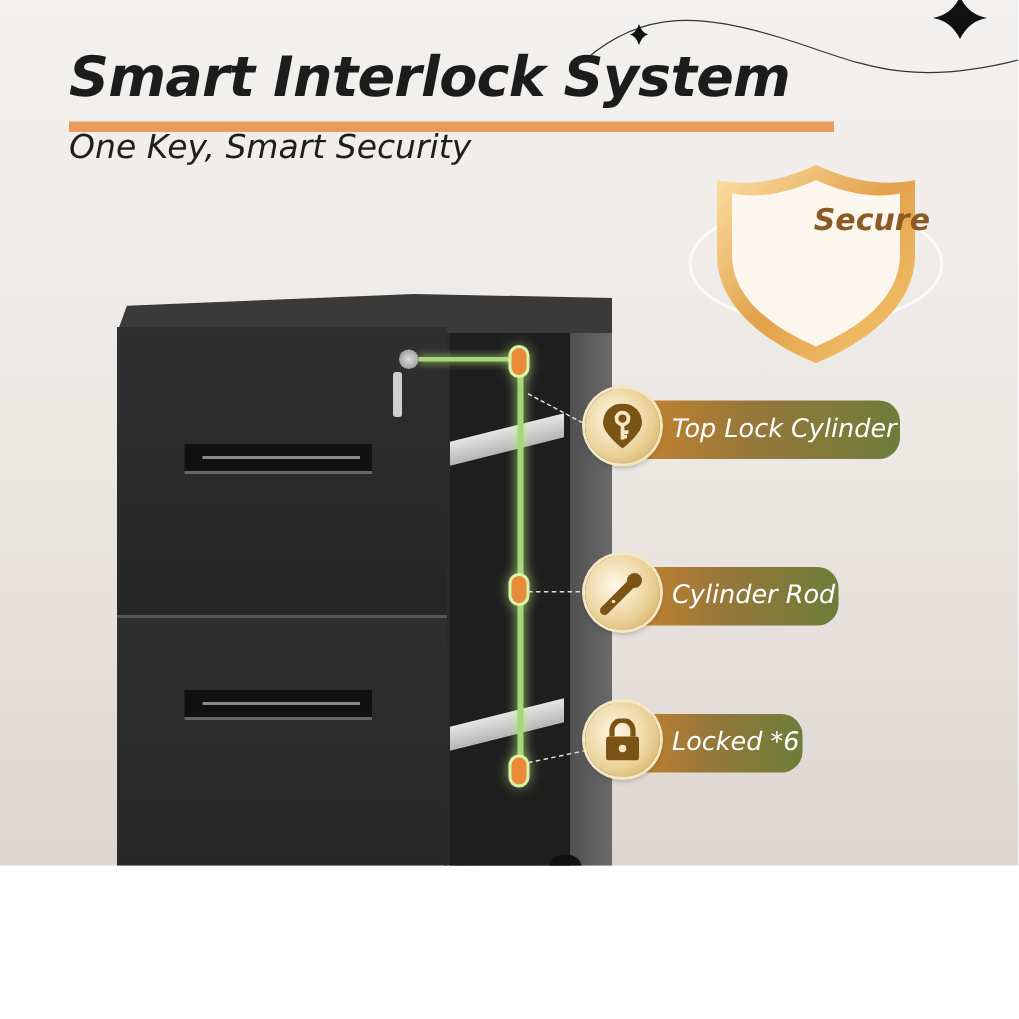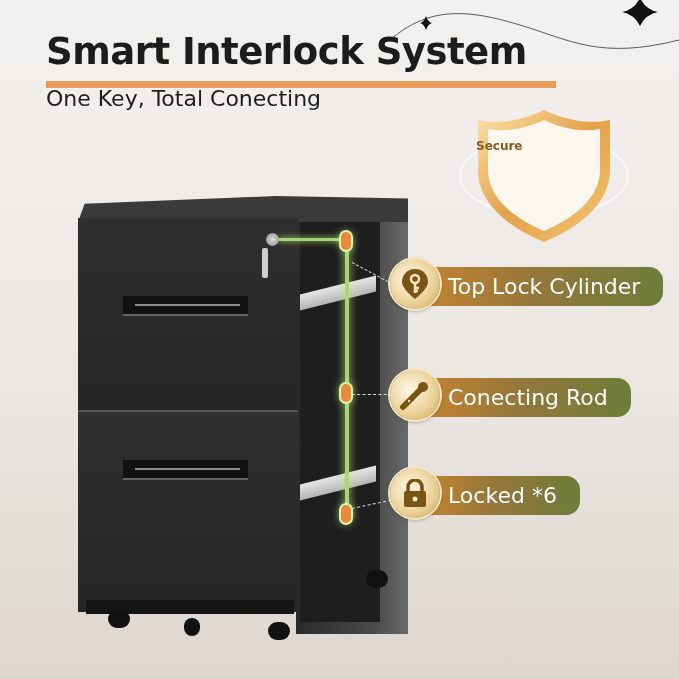--- a/index.html
+++ b/index.html
@@ -1,18 +1,18 @@
 <!DOCTYPE html>
 <html><head>
 <meta charset="utf-8">
 <style>
   html,body{margin:0;padding:0;}
   body{width:679px;height:679px;overflow:hidden;font-family:"DejaVu Sans",sans-serif;}
-  .canvas{position:relative;width:679px;height:679px;overflow:hidden;
-    background:linear-gradient(180deg,#f3f1ef 0%,#ebe7e3 55%,#ddd6cf 100%);}
+  .canvas{position:relative;width:679px;height:577px;overflow:hidden;
+    background:linear-gradient(180deg,#f3f1ef 0%,#ebe7e3 55%,#ddd6cf 100%);font-style:italic;}
   .title{position:absolute;left:46px;top:30px;font-size:37px;font-weight:bold;color:#1c1c1c;letter-spacing:-0.5px;white-space:nowrap;font-family:"DejaVu Sans",sans-serif;}
   .title-underline{position:absolute;left:46px;top:81px;width:510px;height:7px;background:#e9904a;opacity:.9;}
   .subtitle{position:absolute;left:46px;top:86px;font-size:22px;color:#1e1e1e;white-space:nowrap;font-family:"DejaVu Sans",sans-serif;}
   .deco{position:absolute;left:0;top:0;}
   
   .cab-top{position:absolute;left:78px;top:196px;width:330px;height:26px;background:#3a3a3a;
     clip-path:polygon(0 100%,2% 30%,60% 0,100% 10%,100% 100%);}
   .cab-side{position:absolute;left:296px;top:214px;width:112px;height:420px;background:linear-gradient(90deg,#2a2a2a,#4a4a4a 70%,#6a6a6a);}
   .cab-inner{position:absolute;left:300px;top:222px;width:80px;height:400px;background:#1e1e1e;}
   .drawer{position:absolute;left:78px;width:220px;background:linear-gradient(180deg,#2f2f2f,#262626);}
@@ -24,42 +24,42 @@
   .key{position:absolute;left:262px;top:248px;width:6px;height:30px;background:#cfcfcf;border-radius:2px;}
   .rail{position:absolute;width:76px;height:16px;background:linear-gradient(180deg,#e6e6e6,#b5b5b5);transform:skewY(-14deg);}
   .rod{position:absolute;left:345px;top:240px;width:4px;height:276px;background:#a8d57a;box-shadow:0 0 8px #b9f07a;}
   .rod-h{position:absolute;left:279px;top:238px;width:68px;height:3px;background:#a8d57a;box-shadow:0 0 6px #b9f07a;}
   .pin{position:absolute;left:341px;width:10px;height:18px;border-radius:5px;background:#e98a3a;box-shadow:0 0 0 2px #d9f4a8,0 0 10px #c5f08a;}
   .dash{position:absolute;height:0;border-top:1.5px dashed #ddd;}
   .wheel{position:absolute;width:22px;height:18px;border-radius:9px;background:#111;}
   .base{position:absolute;left:86px;top:600px;width:208px;height:14px;background:#151515;}
   
   .shield{position:absolute;left:456px;top:106px;width:176px;height:140px;}
-  .shield-text{position:absolute;left:476px;top:134px;width:176px;text-align:left;font-weight:bold;color:#8a5a22;font-size:12px;line-height:24px;font-family:"DejaVu Sans",sans-serif;}
+  .shield-text{position:absolute;left:444px;top:134px;width:176px;text-align:right;font-weight:bold;color:#8a5a22;font-size:20px;line-height:24px;font-family:"DejaVu Sans",sans-serif;}
   
   .callout{position:absolute;left:390px;height:40px;}
   .callout .pill{position:absolute;left:30px;top:1px;height:39px;border-radius:0 14px 14px 0;
-    background:linear-gradient(90deg,#c7832f 0%,#96773a 45%,#6d7d3a 100%);color:#fff;font-size:22px;line-height:39px;padding-left:28px;padding-right:23px;white-space:nowrap;font-family:"DejaVu Sans",sans-serif;}
+    background:linear-gradient(90deg,#c7832f 0%,#96773a 45%,#6d7d3a 100%);color:#fff;font-size:17px;line-height:39px;padding-left:28px;padding-right:2px;white-space:nowrap;font-family:"DejaVu Sans",sans-serif;}
   .callout .badge{position:absolute;left:0;top:-7px;width:50px;height:50px;border-radius:50%;
     background:radial-gradient(circle at 40% 40%,#fff8e8,#e9cf93 60%,#c69b4c);box-shadow:0 0 0 2px #f6e7c3,0 2px 4px rgba(0,0,0,.35);display:flex;align-items:center;justify-content:center;}
 </style>
 </head>
 <body>
 
 <div class="canvas">
 
   <svg class="deco" width="679" height="679">
     <path d="M390 40 C 430 5, 470 10, 520 25 S 600 60, 679 40" stroke="#333" stroke-width="0.8" fill="none"></path>
     <path d="M640 -2 Q646 10 658 12 Q646 14 640 26 Q634 14 622 12 Q634 10 640 -2Z" fill="#111"></path>
     <path d="M426 16 Q428 22 432 23 Q428 24 426 30 Q424 24 420 23 Q424 22 426 16Z" fill="#111"></path>
   </svg>
 
   <div class="title-underline"></div>
   <div class="title">Smart Interlock System</div>
-  <div class="subtitle">One Key, Total Conecting</div>
+  <div class="subtitle">One Key, Smart Security</div>
 
   <svg class="shield" viewBox="0 0 176 140">
     <defs>
       <linearGradient id="sg" x1="0" y1="0" x2="1" y2="1">
         <stop offset="0" stop-color="#fbe2a8"></stop>
           <stop offset=".5" stop-color="#e3a14a"></stop>
           <stop offset="1" stop-color="#f5c872"></stop>
       </linearGradient>
     </defs>
     <ellipse cx="88" cy="70" rx="84" ry="40" fill="none" stroke="#fff" stroke-width="2" opacity=".7"></ellipse>
@@ -103,21 +103,21 @@
     <div class="pill">Top Lock Cylinder</div>
     <div class="badge">
       <svg width="26" height="30" viewBox="0 0 26 30">
           <path d="M13 0 C 5 0,0 6,0 13 C 0 20,13 30,13 30 C 13 30,26 20,26 13 C 26 6,21 0,13 0Z" fill="#7a5414"></path>
           <circle cx="13" cy="10" r="4" fill="none" stroke="#f7e6c4" stroke-width="2.5"></circle>
           <path d="M13 14 V24 M13 19 H17 M13 22 H16" stroke="#f7e6c4" stroke-width="2.5"></path>
         </svg>
     </div>
   </div>
   <div class="callout" style="top:377px;">
-    <div class="pill">Conecting Rod</div>
+    <div class="pill">Cylinder Rod</div>
     <div class="badge">
       <svg width="32" height="32" viewBox="0 0 32 32">
           <path d="M4 28 L22 10" stroke="#7a5414" stroke-width="6" stroke-linecap="round"></path>
           <circle cx="24" cy="8" r="5" fill="#7a5414"></circle>
           <circle cx="10" cy="22" r="1.2" fill="#f7e6c4"></circle>
         </svg>
     </div>
   </div>
   <div class="callout" style="top:475px;">
     <div class="pill">Locked *6</div>

